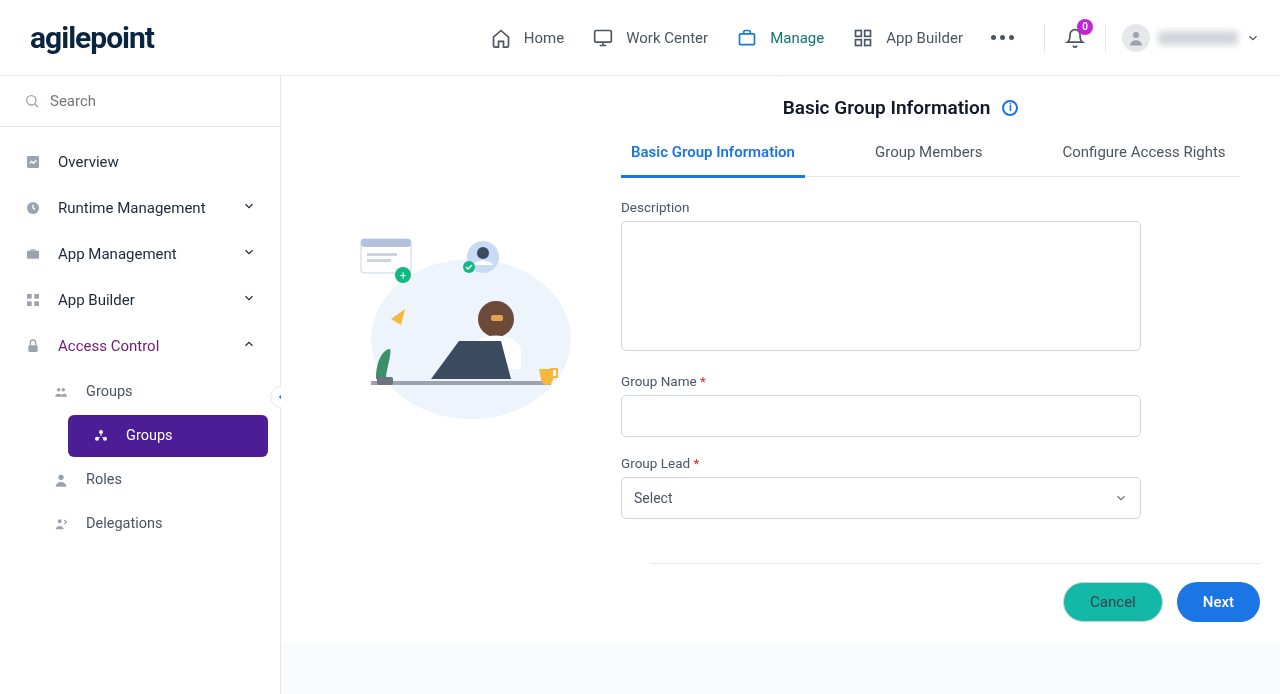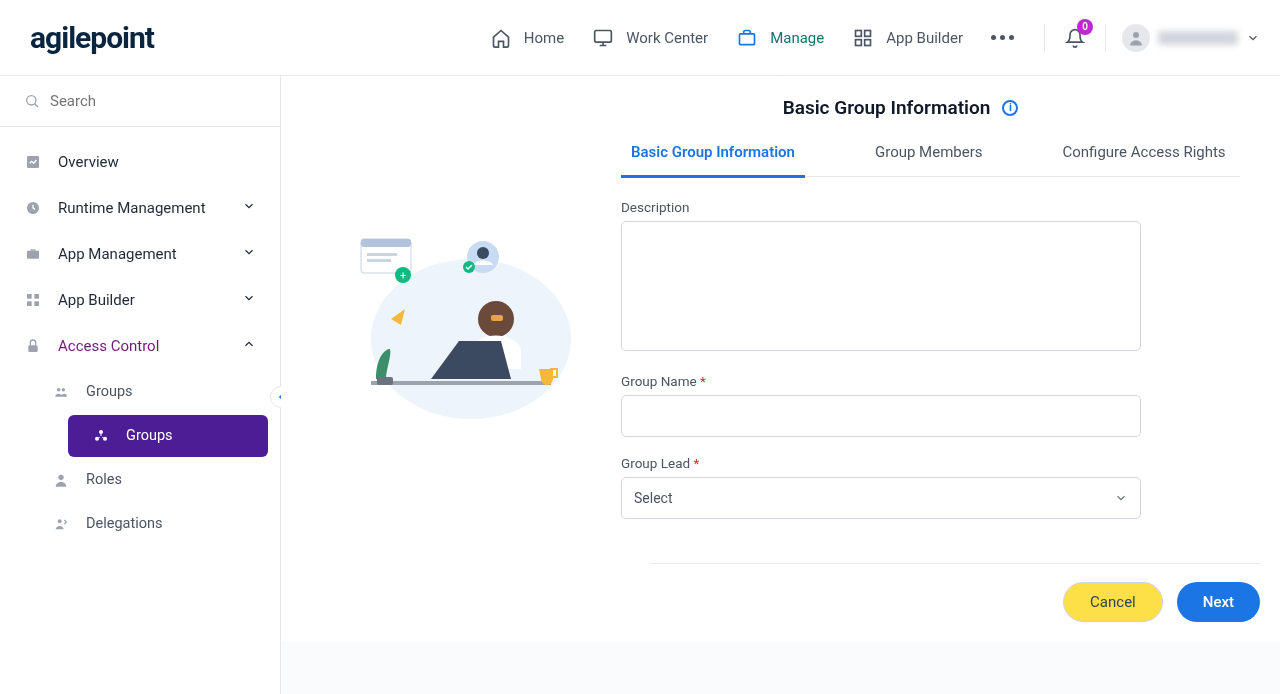--- a/index.html
+++ b/index.html
@@ -59,21 +59,21 @@
 .form-fields { flex:1; max-width:520px; }
 .field { margin-bottom:18px; }
 .field-label { font-size:13.5px; color:#4b5563; margin-bottom:6px; display:block; }
 .req { color:#dc2626; }
 .text-input { width:100%; height:42px; border:1px solid #d1d5db; border-radius:5px; padding:0 12px; font-size:14px; outline:none; }
 .textarea { width:100%; height:130px; border:1px solid #d1d5db; border-radius:5px; padding:10px 12px; font-size:14px; outline:none; resize:none; }
 .select { width:100%; height:42px; border:1px solid #d1d5db; border-radius:5px; padding:0 12px; font-size:14px; display:flex; align-items:center; justify-content:space-between; cursor:pointer; color:#4b5563; }
 
 .footer-actions { position:absolute; bottom:20px; right:20px; display:flex; gap:14px; border-top:1px solid #e5e7eb; padding-top:18px; width:610px; justify-content:flex-end; }
 .btn { height:40px; padding:0 26px; border-radius:20px; font-size:15px; cursor:pointer; display:flex; align-items:center; }
-.btn-secondary { background:#fde047; border:1px solid #cbd5e1; color:#374151; }
+.btn-secondary { background:#14b8a6; border:1px solid #cbd5e1; color:#374151; }
 .btn-primary { background:#1c75e4; border:none; color:#fff; font-weight:500; }
 
 svg { display:block; }
 </style>
 </head>
 <body>
 
 <div class="header">
   <div class="logo">
     <span>agilepoint</span>

